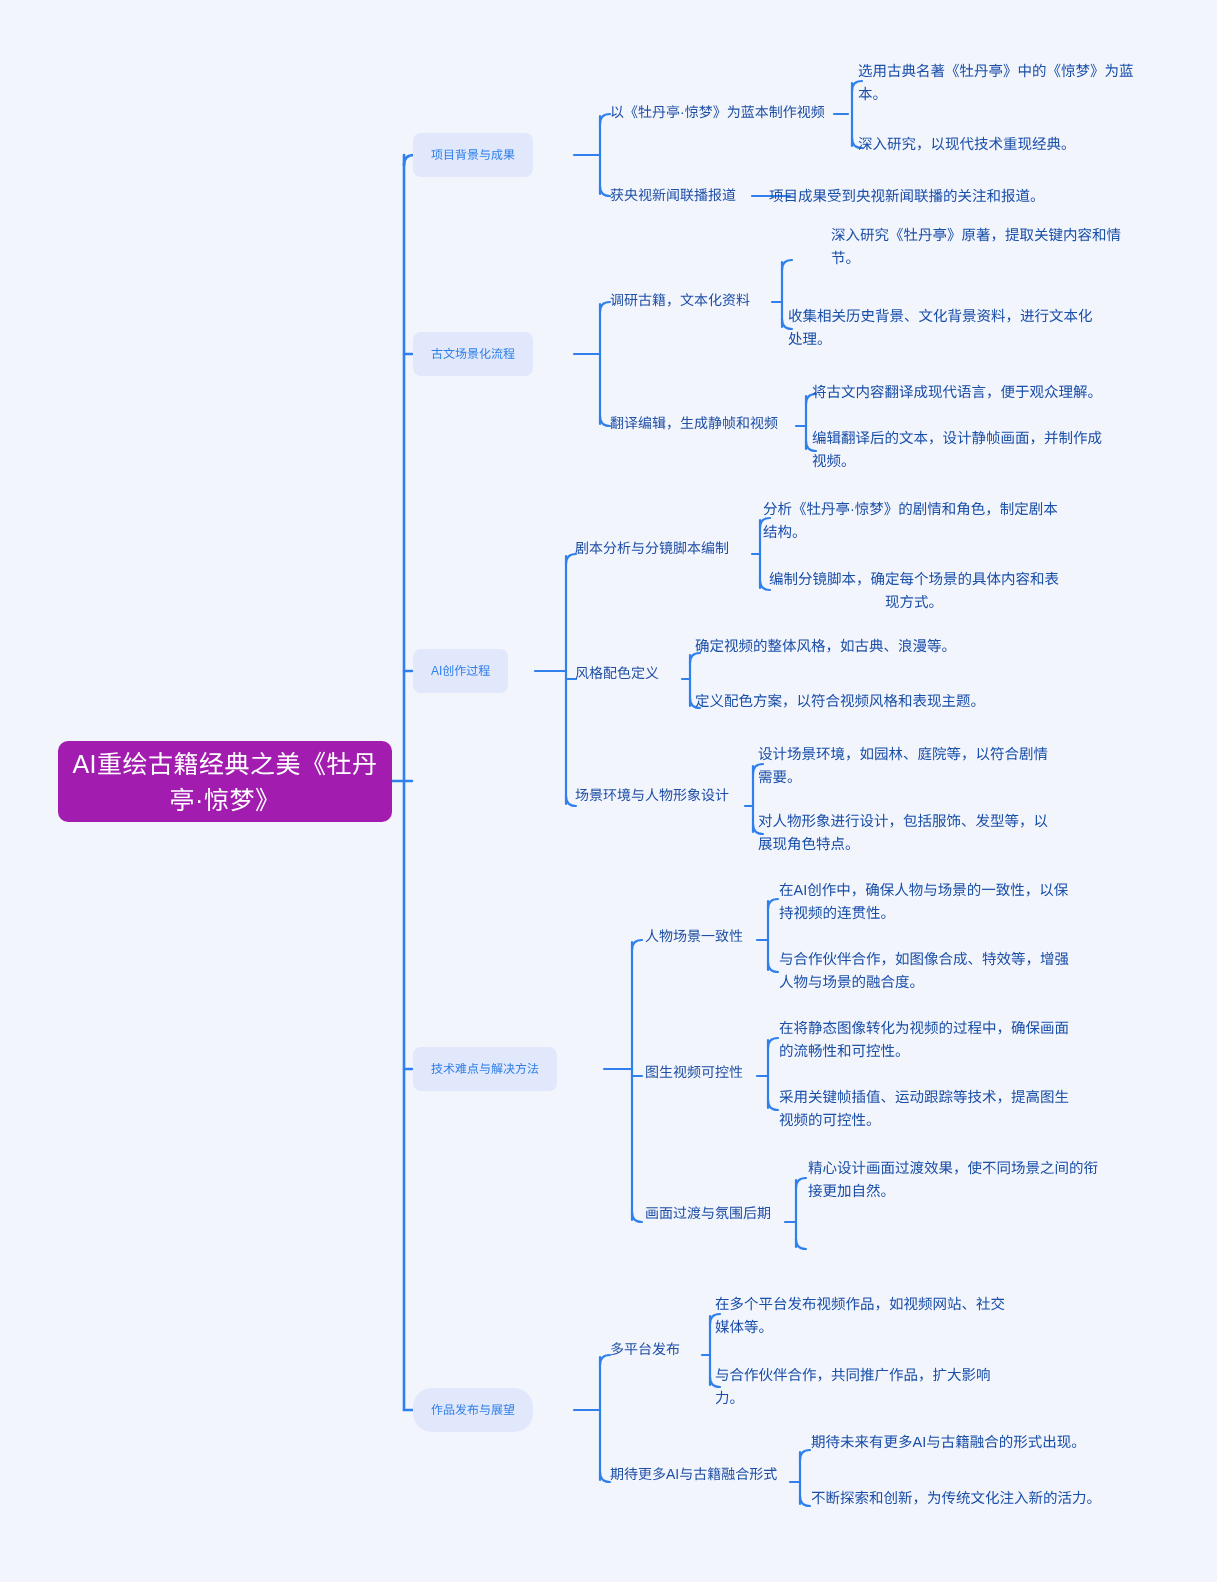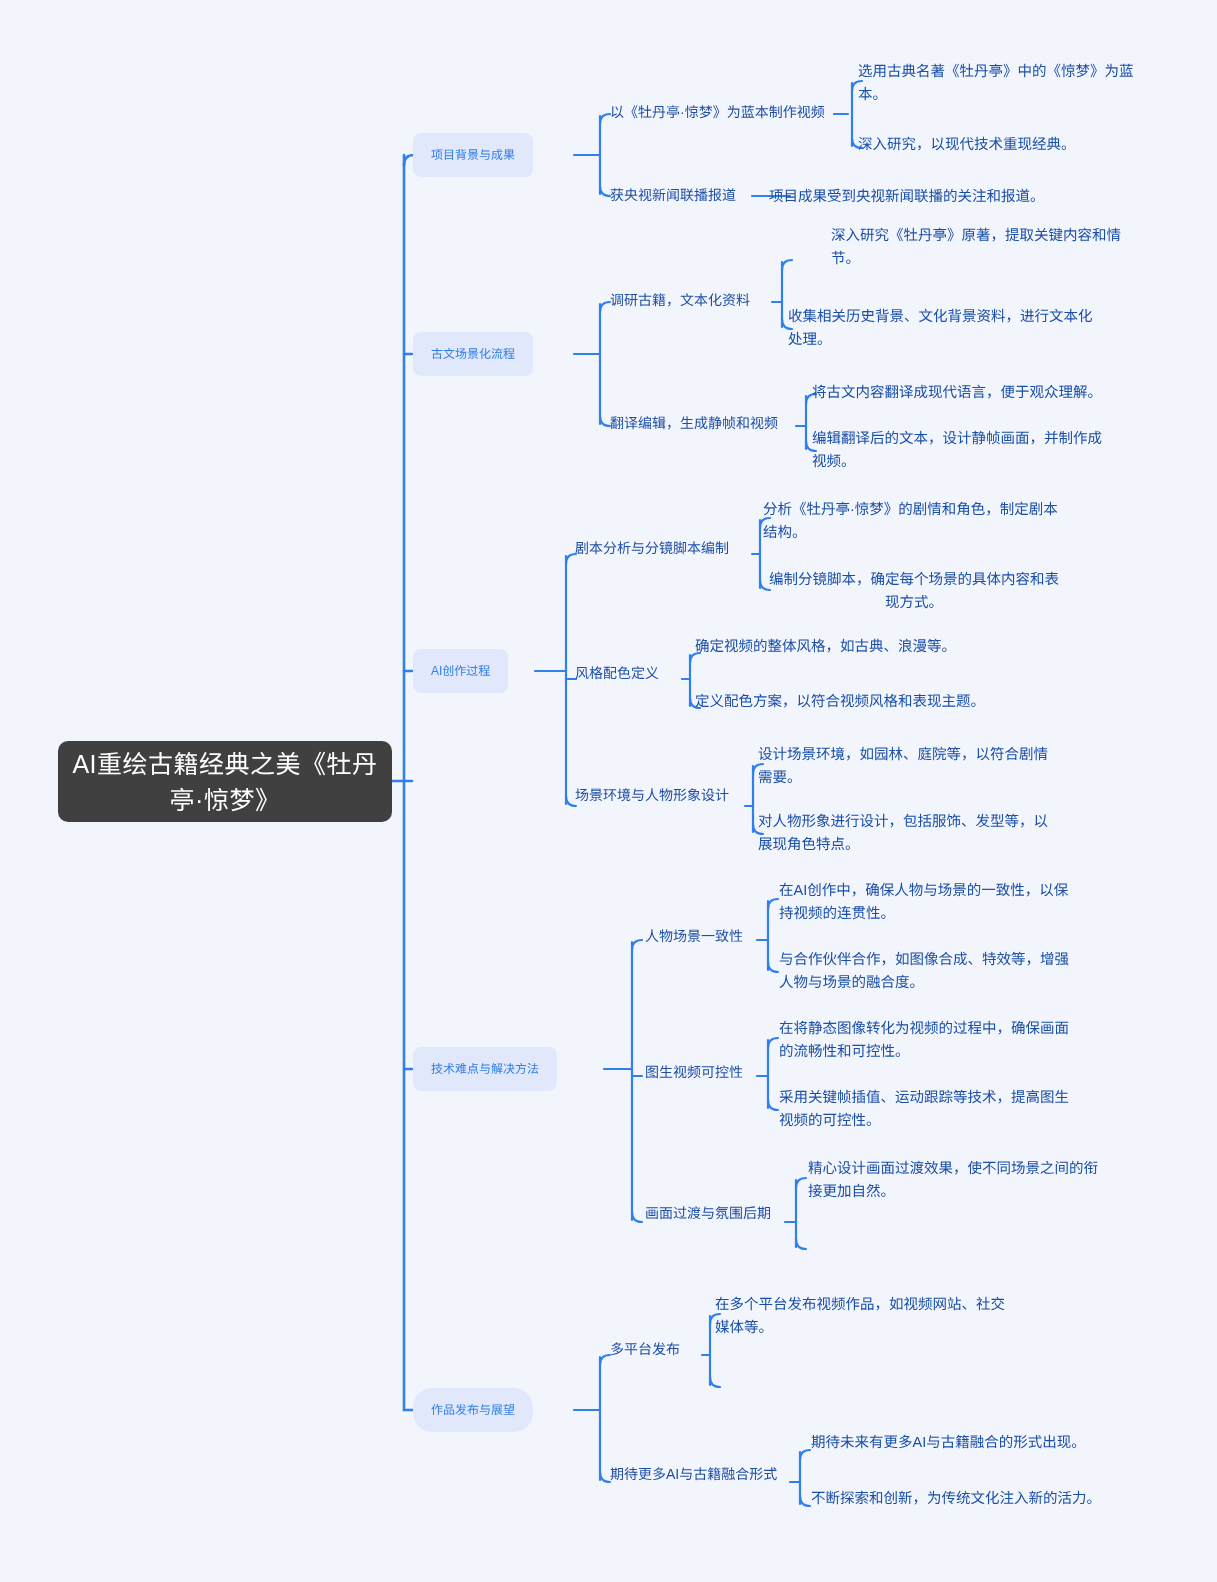--- a/index.html
+++ b/index.html
@@ -11,21 +11,21 @@
     overflow:hidden;
     position:relative;
   }
   #map-root{position:absolute;left:0;top:0;width:1217px;height:1582px;}
   svg.links{position:absolute;left:0;top:0;width:1217px;height:1582px;pointer-events:none;}
 
   .node{position:absolute;box-sizing:border-box;}
 
   
   .root-node{
-    background:#404040;
+    background:#a21caf;
     color:#ffffff;
     border-radius:10px;
     font-size:25px;
     line-height:36px;
     text-align:center;
     display:flex;
     align-items:center;
     justify-content:center;
     padding:6px 14px;
     letter-spacing:0.5px;
@@ -223,18 +223,19 @@
 
   <div class="node l2-node" style="left:645px;top:1202px;">画面过渡与氛围后期</div>
   <div class="node l3-node" style="left:808px;top:1157px;width:300px;">精心设计画面过渡效果，使不同场景之间的衔接更加自然。</div>
 
   <div class="node l1-node" style="left:413px;top:1388px;border-radius:19px;">
     <span>作品发布与展望</span>
   </div>
 
   <div class="node l2-node" style="left:610px;top:1338px;">多平台发布</div>
   <div class="node l3-node" style="left:715px;top:1293px;width:300px;">在多个平台发布视频作品，如视频网站、社交媒体等。</div>
+  <div class="node l3-node" style="left:715px;top:1364px;width:290px;">与合作伙伴合作，共同推广作品，扩大影响力。</div>
 
   <div class="node l2-node" style="left:610px;top:1463px;">期待更多AI与古籍融合形式</div>
   <div class="node l3-node nowrap" style="left:811px;top:1431px;">期待未来有更多AI与古籍融合的形式出现。</div>
   <div class="node l3-node nowrap" style="left:811px;top:1487px;">不断探索和创新，为传统文化注入新的活力。</div>
 
 </div>
 
 </body></html>

